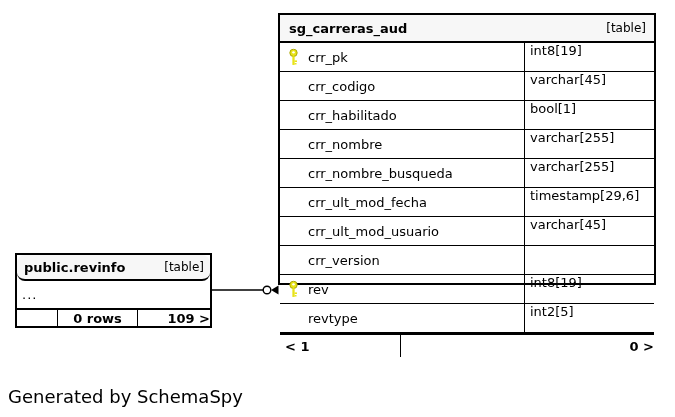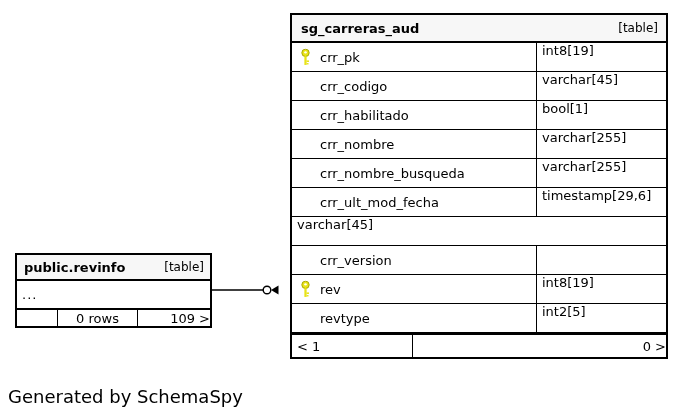--- a/index.html
+++ b/index.html
@@ -5,31 +5,31 @@
   * { margin:0; padding:0; box-sizing:border-box; }
   html,body { background:#ffffff; }
   body {
     font-family:"DejaVu Sans","Liberation Sans",sans-serif;
     color:#000;
     width:675px; height:417px;
   }
   .canvas { position:relative; width:675px; height:417px; background:#fff; overflow:hidden; }
 
   .dbtable { position:absolute; border:2px solid var(--border,#000); background:#fff; }
-  .main-table { left:290px; top:13px;  width:378px; height:346px; }
+  .main-table { left:278px; top:13px;  width:378px; height:272px; }
   .rel-table  { left:15px;  top:253px; width:197px; height:75px;  }
 
   .t-header {
     display:flex; justify-content:space-between; align-items:center;
     background:var(--header_bg,#f7f7f7);
     border-bottom:2px solid var(--border,#000);
     padding:0 8px 0 9px;
   }
   .main-table .t-header { height:28px; }
-  .rel-table  .t-header { height:26px; padding:0 6px 0 7px; }
+  .rel-table  .t-header { height:26px; padding:0 6px 0 7px;border-radius:8px; }
   .t-title { font-weight:bold; font-size:13px; white-space:nowrap; }
   .t-badge { font-size:12px; white-space:nowrap; }
 
   .t-row {
     display:flex; 
     height:29px; font-size:13px;
     border-bottom:1px solid var(--border,#000);
   }
   .t-row:last-of-type { border-bottom:none; }
   .t-row .name {
@@ -39,20 +39,21 @@
     border-right:1px solid var(--border,#000);
     white-space:nowrap; overflow:hidden;
   }
   .t-row .type { flex:1; padding-left:5px; white-space:nowrap; overflow:hidden; }
   .key-icon { position:absolute; left:8px; top:50%; transform:translateY(-50%); line-height:0; }
 
   .t-footer {
     display:flex; align-items:stretch;
     border-top:2px solid var(--border,#000);
     font-size:13px;
+    font-weight:bold;
   }
   .main-table .t-footer { height:24px; }
   .rel-table  .t-footer { height:18px; font-size:13px; }
   .pg { display:flex; align-items:center; overflow:hidden; white-space:nowrap; }
   .pg.left   { justify-content:flex-start; padding-left:5px; }
   .pg.center { justify-content:center; }
   .pg.right  { justify-content:flex-end; padding-right:0; flex:1; }
   .main-table .pg.left   { width:121px; border-right:1px solid var(--border,#000); }
   .main-table .pg.center { width:137px; border-right:1px solid var(--border,#000);margin-top:48px; }
   .rel-table  .pg.left   { width:41px;  border-right:1px solid var(--border,#000); }
@@ -129,20 +130,23 @@
     </div>
 
     <div class="t-row">
       <div class="name">
           <span>crr_ult_mod_fecha</span>
         </div>
       <div class="type">timestamp[29,6]</div>
     </div>
 
     <div class="t-row">
+      <div class="name">
+          <span>crr_ult_mod_usuario</span>
+        </div>
       <div class="type">varchar[45]</div>
     </div>
 
     <div class="t-row">
       <div class="name">
           <span>crr_version</span>
         </div>
     </div>
 
     <div class="t-row">

